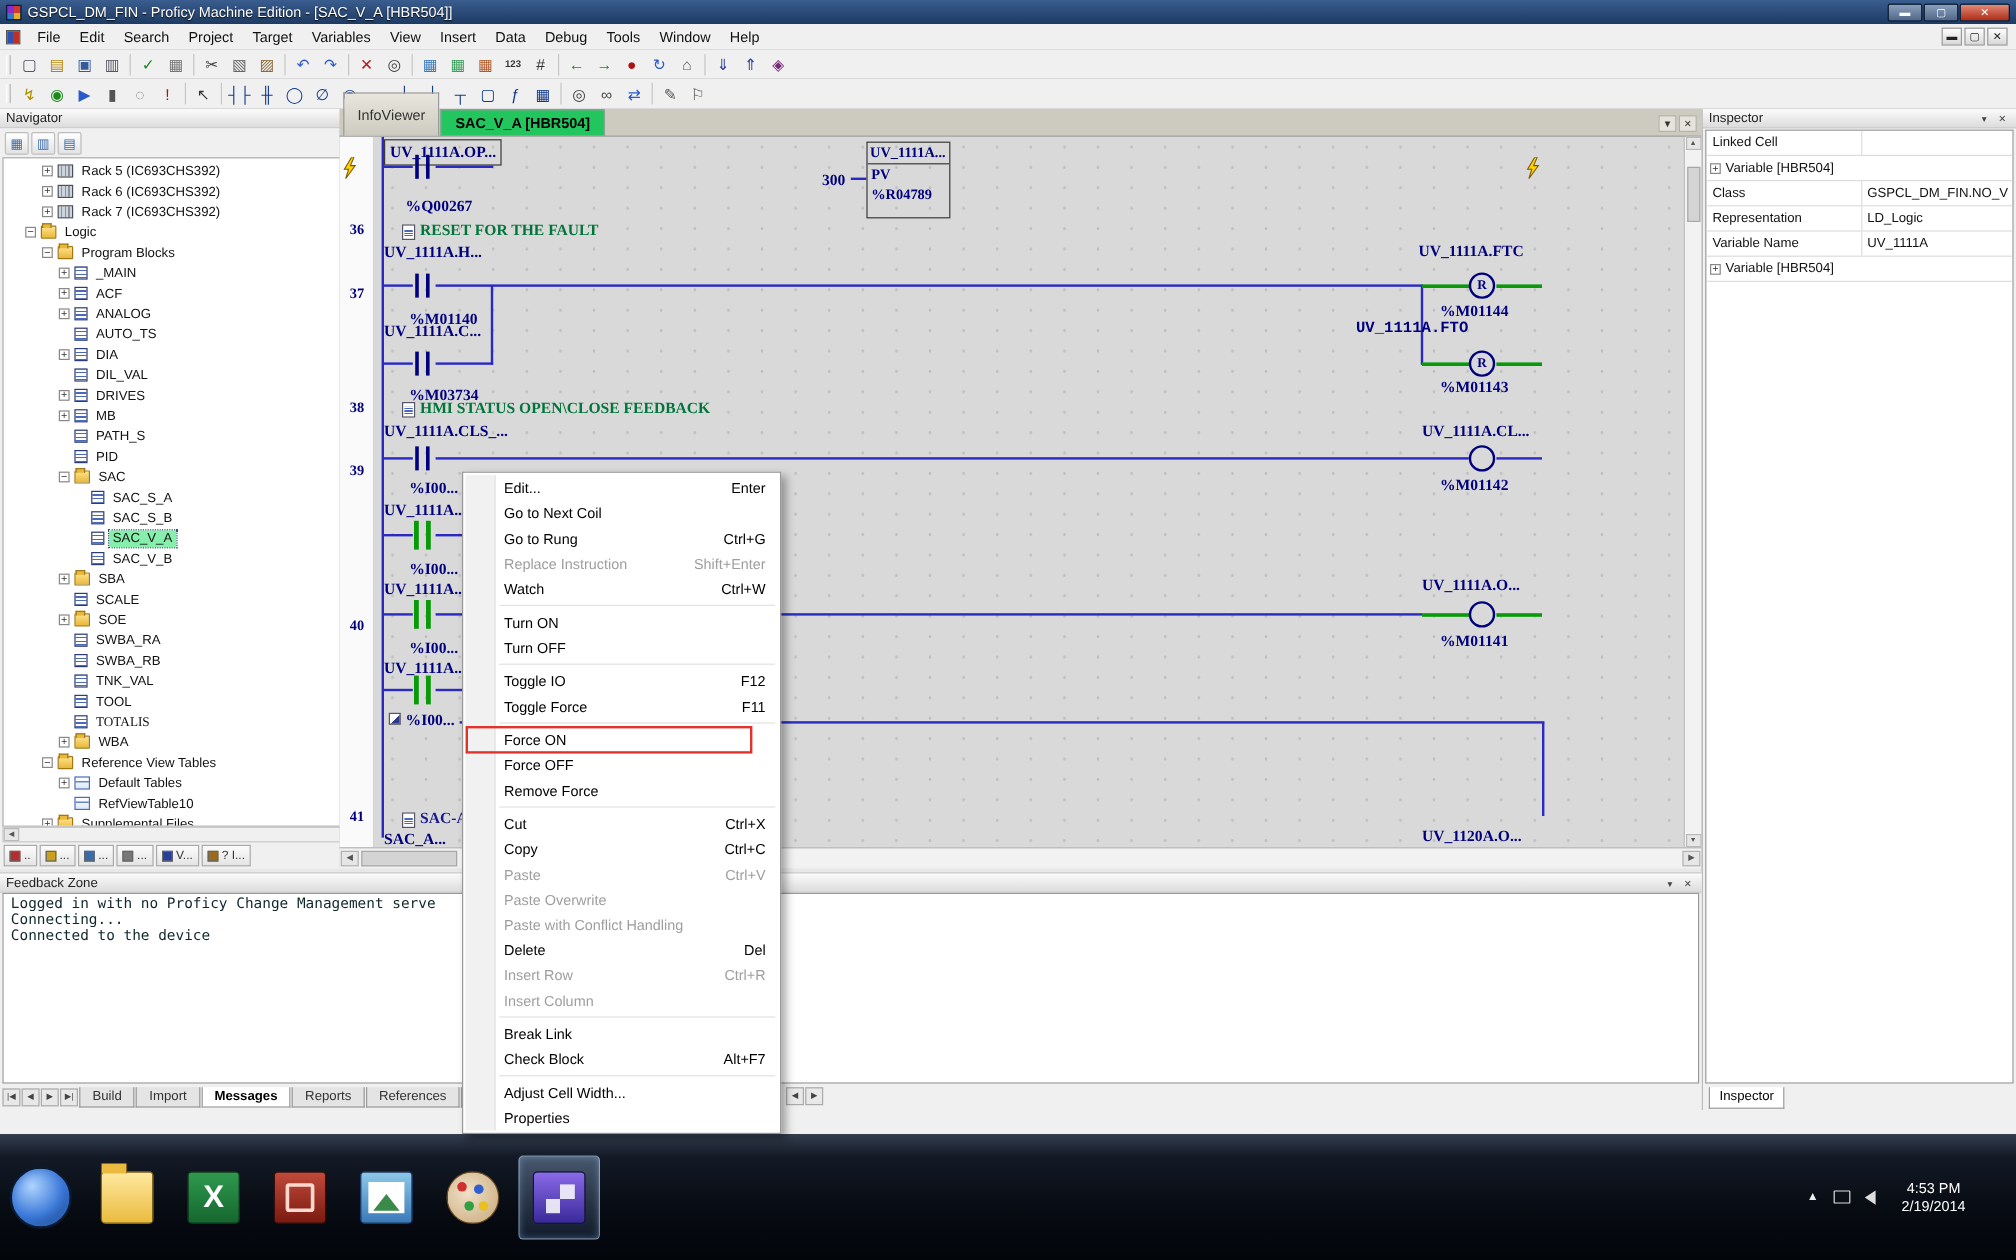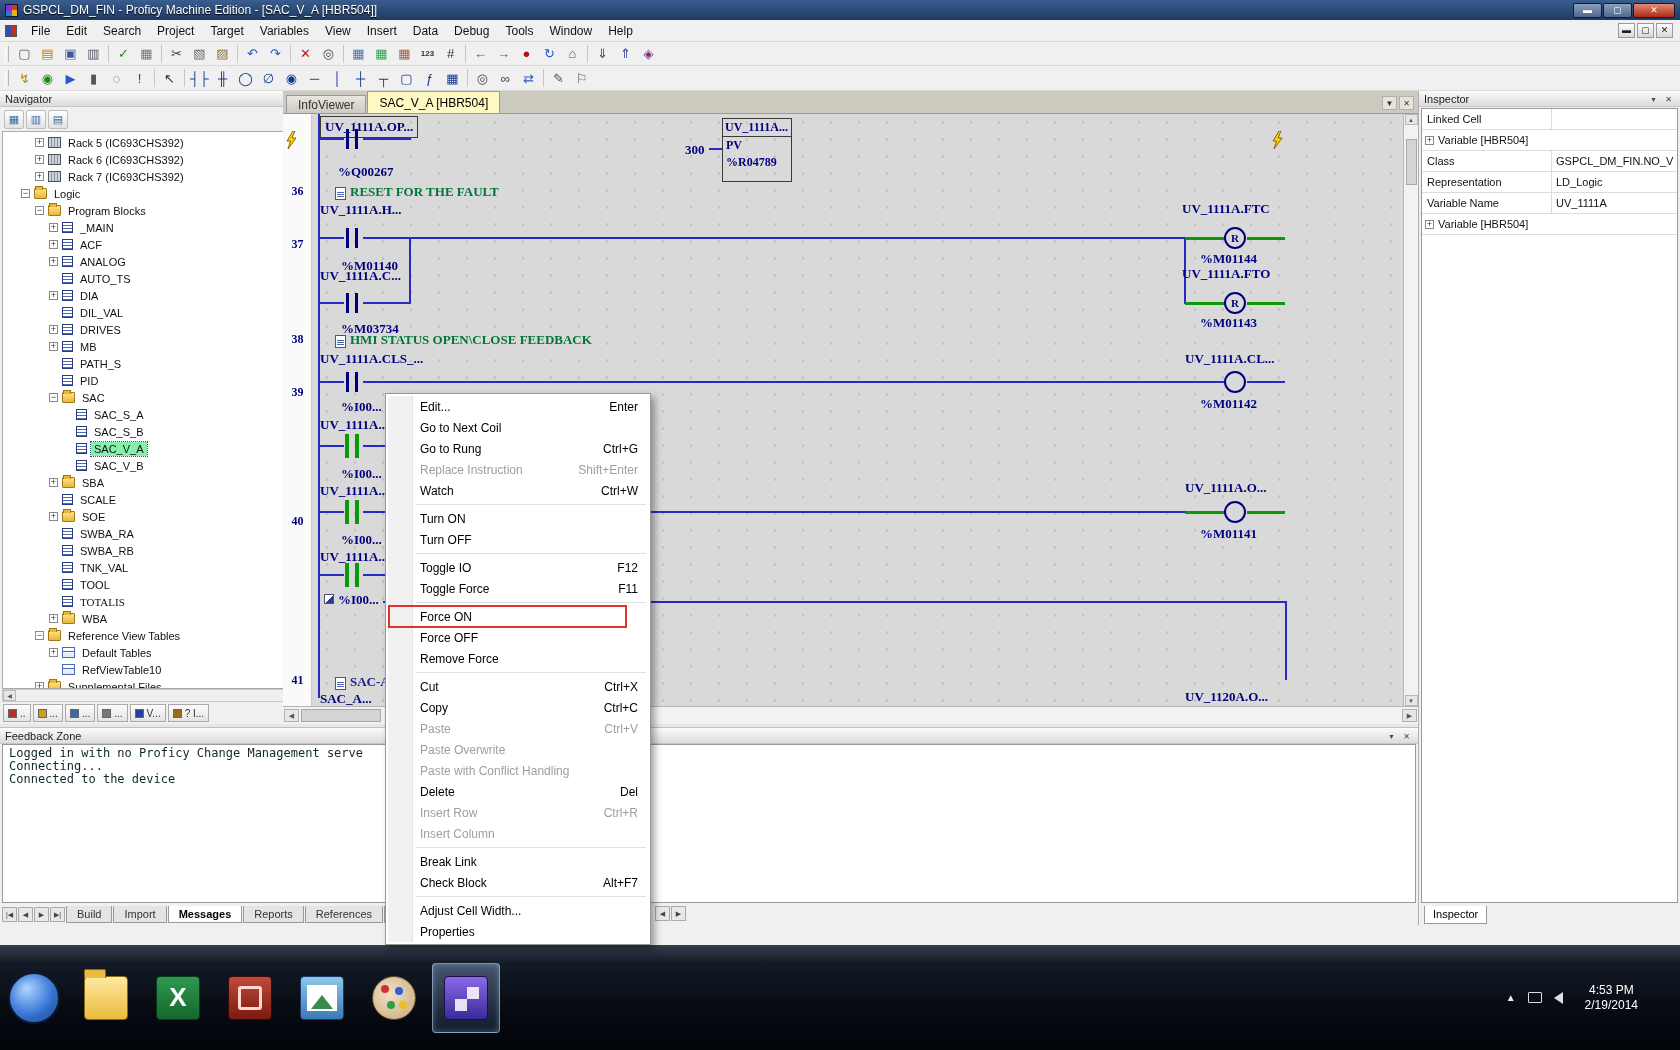--- a/index.html
+++ b/index.html
@@ -57,22 +57,22 @@
   .tree-row.sel .tree-label{background:#86efac;outline:1px dotted #35507a;}
   .nav-hscroll{height:13px;margin:0 2px;background:#f0f0f0;border:1px solid #c9c9c9;display:flex;justify-content:space-between;align-items:center;}
   .sarrow{width:13px;height:11px;background:#e6e6e6;border:1px solid #b9b9b9;font-size:6px;line-height:10px;text-align:center;color:#555;}
   .nav-tabs{height:22px;display:flex;align-items:center;gap:2px;padding:1px 3px;}
   .nav-tab{height:18px;border:1px solid #aaa;background:linear-gradient(#fcfcfc,#e4e4e4);font-size:10px;display:flex;align-items:center;padding:0 4px;gap:3px;color:#333;}
   .nav-tab .dot{width:9px;height:9px;border:1px solid #666;}
 
   
   .editor{position:absolute;left:283px;top:0;width:1135px;height:633px;display:flex;flex-direction:column;background:#cdcabf;}
   .edit-tabs{height:23px;display:flex;align-items:flex-end;padding-left:3px;background:#cdcabf;border-bottom:1px solid #9a9a9a;}
-  .etab{height:18px;padding:0 11px;font-size:12px;background:linear-gradient(#e8e6dd,#cdcabf);border:1px solid #9a9a9a;border-bottom:none;margin-right:1px;display:flex;align-items:center;color:#333;}
-  .etab.active{background:#fef9c3;font-weight:normal;height:22px;color:#000;text-align:center;}
+  .etab{height:36px;padding:0 11px;font-size:12px;background:linear-gradient(#e8e6dd,#cdcabf);border:1px solid #9a9a9a;border-bottom:none;margin-right:1px;display:flex;align-items:center;color:#333;}
+  .etab.active{background:#22c55e;font-weight:bold;height:22px;color:#000;text-align:center;}
   .etab-btns{margin-left:auto;display:flex;margin-right:4px;margin-bottom:3px;gap:2px;}
   .etbtn{width:15px;height:14px;font-size:8px;line-height:13px;text-align:center;color:#333;border:1px solid #b0b0b0;background:#e6e4da;}
   .canvas-row{flex:1;display:flex;min-height:0;}
   .ladder{position:relative;flex:1;background:#d9d9d9;overflow:hidden;}
   .rmargin{position:absolute;left:0;top:0;width:29px;height:100%;background:#fafafa;border-right:1px solid #c9c9c9;}
   .griddots{position:absolute;left:30px;right:0;top:0;bottom:0;background-image:radial-gradient(circle,#bfbfbf 1px,transparent 1.4px);background-size:28px 17px;}
   .vscroll{width:15px;background:#f2f2f2;border-left:1px solid #b5b5b5;display:flex;flex-direction:column;justify-content:space-between;align-items:center;}
   .vthumb{position:relative;width:11px;height:46px;background:#d4d4d4;border:1px solid #a8a8a8;margin-top:14px;}
   .escroll-h{height:18px;background:#f2f2f2;border-top:1px solid #b5b5b5;position:relative;}
   .hthumb{position:absolute;left:18px;top:2px;width:80px;height:13px;background:#d4d4d4;border:1px solid #a8a8a8;}
@@ -641,21 +641,21 @@
             <div class="ct" style="left: 59px; top: 179px;"></div>
             <div class="hw" style="left: 80px; top: 188px; width: 48px;"></div>
             <div class="vw" style="left: 126px; top: 124px; height: 66px;"></div>
             <div class="lt a" style="left: 58px; top: 208px;">%M03734</div>
             <div class="lt " style="left: 899px; top: 88px;">UV_1111A.FTC</div>
             <div class="vw" style="left: 901px; top: 124px; height: 66px;"></div>
             <div class="hw g" style="left: 902px; top: 123px; width: 41px;"></div>
             <div class="co" style="left: 941px; top: 113px;">R</div>
             <div class="hw g" style="left: 964px; top: 123px; width: 38px;"></div>
             <div class="lt a" style="left: 917px; top: 138px;">%M01144</div>
-            <div class="lt " style="left: 899px; top: 153px;">UV_1111A.FTO</div>
+            <div class="lt " style="left: 847px; top: 153px; font-family: Liberation Mono, monospace;">UV_1111A.FTO</div>
             <div class="hw g" style="left: 902px; top: 188px; width: 41px;"></div>
             <div class="co" style="left: 941px; top: 178px;">R</div>
             <div class="hw g" style="left: 964px; top: 188px; width: 38px;"></div>
             <div class="lt a" style="left: 917px; top: 202px;">%M01143</div>
             <div class="cicon" style="left: 52px; top: 221px;"></div>
             <div class="lt g" style="left: 67px; top: 219px;">HMI STATUS OPEN\CLOSE FEEDBACK</div>
             <div class="lt " style="left: 37px; top: 238px;">UV_1111A.CLS_...</div>
             <div class="hw" style="left: 37px; top: 267px; width: 24px;"></div>
             <div class="ct" style="left: 59px; top: 258px;"></div>
             <div class="hw" style="left: 80px; top: 267px; width: 861px;"></div>

